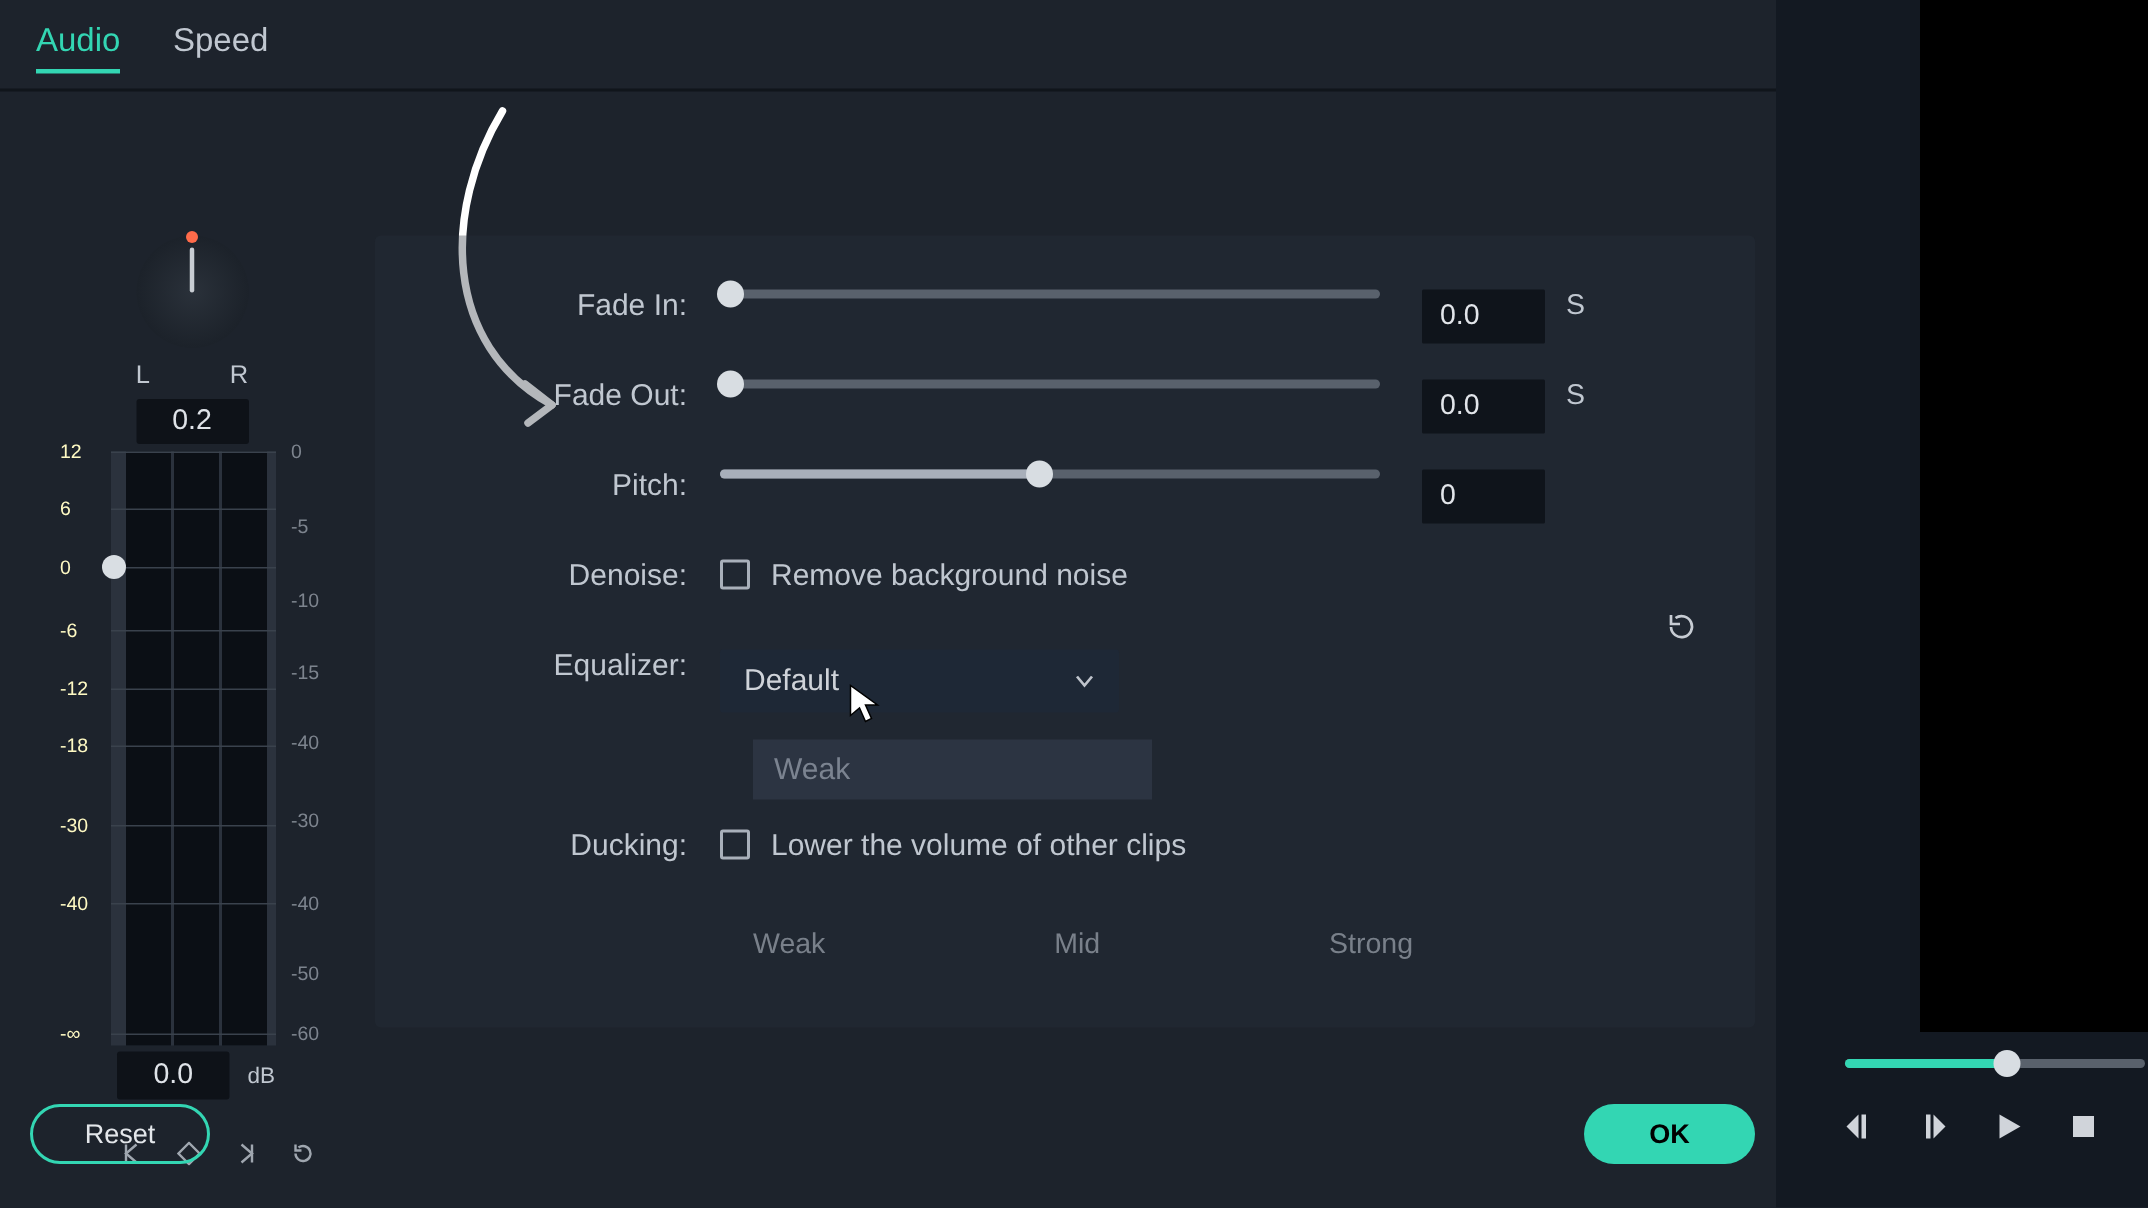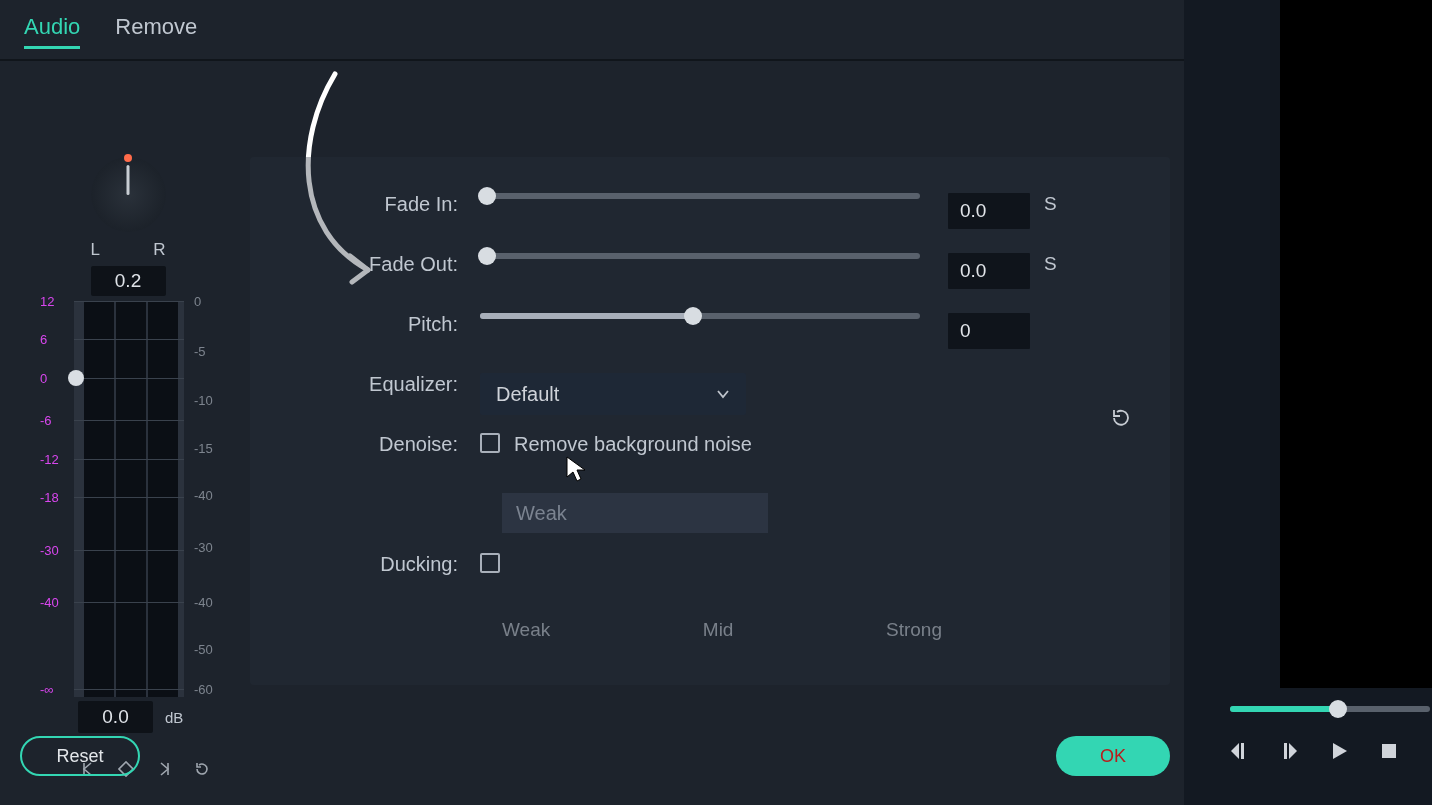--- a/index.html
+++ b/index.html
@@ -57,21 +57,21 @@
     font-size:19px; color:#dfe3e8; border-radius:2px;
   }
 
   
   .meter{ position:absolute; left:38px; top:240px; width:170px; height:400px; font-size:14px; }
   .meter-body{ position:relative; margin-left:36px; width:110px; height:396px; }
   .meter-bg{ position:absolute; left:0; top:0; width:110px; height:396px; background:#2b323d; }
   .meter-col{ position:absolute; top:0; width:30px; height:100%; background:#0b0f15;}
   .meter-col.c1{ left:10px;} .meter-col.c2{ left:42px;} .meter-col.c3{ left:74px;}
   .gridline{ position:absolute; left:0; width:110px; border-top:1px solid #3a424d; }
-  .tick-l{ position:absolute; left:-34px; font-size:13px; color:#d946ef; transform:translateY(-50%);}
+  .tick-l{ position:absolute; left:-34px; font-size:13px; color:#fef9c3; transform:translateY(-50%);}
   .tick-r{ position:absolute; left:120px; font-size:13px; color:#7d848e; transform:translateY(-50%);}
   .vol-thumb{
     position:absolute; left:-6px; width:16px; height:16px; border-radius:50%;
     background:#d9dee3; transform:translateY(-50%);
   }
   .db-row{ position:absolute; left:78px; top:640px; display:flex; align-items:center; gap:12px;}
   .db-val{
     width:75px; background:#0e1218; text-align:center; padding:5px 0; font-size:19px; color:#dfe3e8;
     border-radius:2px;
   }
@@ -123,21 +123,21 @@
   
   .cursor{ position:absolute; left:565px; top:394px; pointer-events:none; }
 
   
   .btns{ position:absolute; left:20px; top:736px; width:1150px; display:flex; justify-content:space-between; }
   .btn{
     height:40px; border-radius:20px; display:flex; align-items:center; justify-content:center;
     font-size:18px; cursor:pointer;
   }
   .btn-reset{ width:120px; border:2px solid var(--accent); color:#e3e6ea;text-align:center; }
-  .btn-ok{ width:114px; background:var(--accent); color:#b91c1c; font-weight:400; }
+  .btn-ok{ width:114px; background:var(--accent); color:#000000; font-weight:700; }
 
   
   .preview{
     position:absolute; left:1184px; top:0; width:248px; height:805px; background:#131922;
   }
   .preview-video{
     position:absolute; left:96px; top:0; width:152px; height:688px; background:#000;
     border:1px solid #000;
   }
   .preview-slider{ position:absolute; left:46px; top:706px; width:200px; height:6px;
@@ -145,21 +145,21 @@
   .preview-slider .fill{ position:absolute; left:0; top:0; height:6px; background:var(--accent); border-radius:3px; width:54%;}
   .preview-slider .thumb{ left:54%; }
   .pctrl{ position:absolute; left:44px; top:740px; display:flex; gap:28px; }
   .pctrl svg{ display:block; }
 </style>
 </head>
 <body>
 
 <div class="tabs">
   <span class="tab active">Audio</span>
-  <span class="tab">Remove</span>
+  <span class="tab">Speed</span>
 </div>
 
 <svg class="arrow-svg" width="110" height="220">
   <path d="M45 4 C 5 70, 5 160, 78 200" stroke="#fff" stroke-width="5" fill="none" stroke-linecap="round"></path>
   <path d="M78 200 L60 186 M78 200 L62 212" stroke="#fff" stroke-width="5" fill="none" stroke-linecap="round"></path>
 </svg>
 
 <div class="main">
 
   <div class="pan-wrap">
@@ -268,48 +268,49 @@
     <div class="row">
       <div class="lbl">Pitch:</div>
       <div class="track">
         <div class="fill" style="width:48.5%"></div>
         <div class="thumb" style="left:48.5%"></div>
       </div>
       <div class="numbox">0</div>
     </div>
 
     <div class="row" style="margin-top:6px;">
+      <div class="lbl">Denoise:</div>
+      <div class="cb"></div>
+      <div class="cbtxt">Remove background noise</div>
+    </div>
+
+    <div class="row" style="margin-top:6px;">
       <div class="lbl">Equalizer:</div>
       <div class="dropdown">
         <span>Default</span>
         <svg width="14" height="14" viewBox="0 0 14 14">
             <path d="M2 4 L7 10 L12 4" fill="none" stroke="#bfc4cc" stroke-width="1.8"></path>
           </svg>
       </div>
     </div>
-
-    <div class="row" style="margin-top:6px;">
-      <div class="lbl">Denoise:</div>
-      <div class="cb"></div>
-      <div class="cbtxt">Remove background noise</div>
-    </div>
     <div class="denoise-sel">
       <span>Weak</span>
     </div>
 
     <div class="reset-ic">
       <svg width="22" height="22" viewBox="0 0 22 22" fill="none" stroke="#c7ccd3" stroke-width="1.8">
         <path d="M4 11 a7 7 0 1 0 3-6"></path>
           <path d="M4 3 V9 H10"></path>
       </svg>
     </div>
 
     <div class="row" style="margin-top:20px;">
       <div class="lbl">Ducking:</div>
       <div class="cb"></div>
+      <div class="cbtxt">Lower the volume of other clips</div>
     </div>
     <div class="duck-labels">
       <span>Weak</span>
       <span>Mid</span>
       <span>Strong</span>
     </div>
   </div>
 
   <svg class="cursor" width="22" height="28" viewBox="0 0 22 28">
     <path d="M2 2 L2 22 L8 17 L12 26 L16 24 L12 15 L20 15 Z" fill="#fff" stroke="#000" stroke-width="1"></path>

